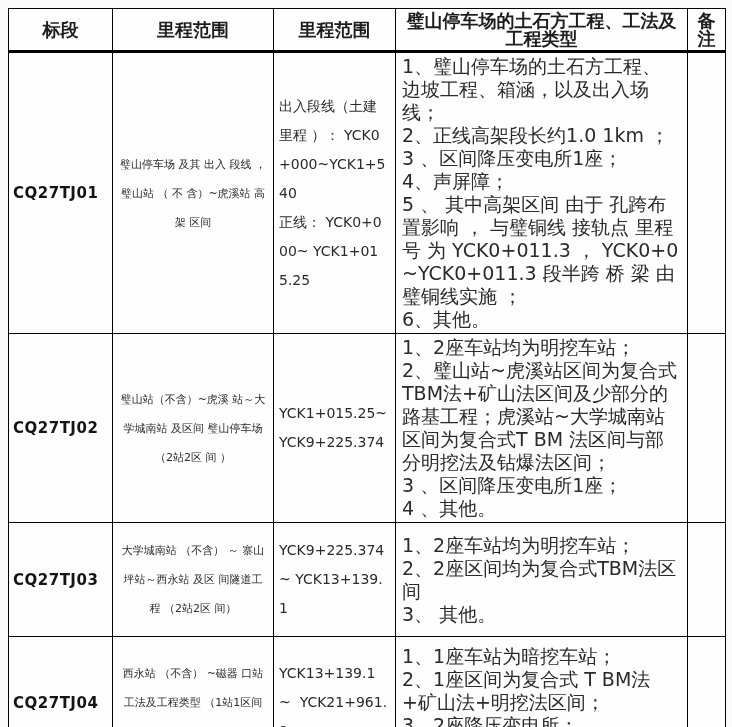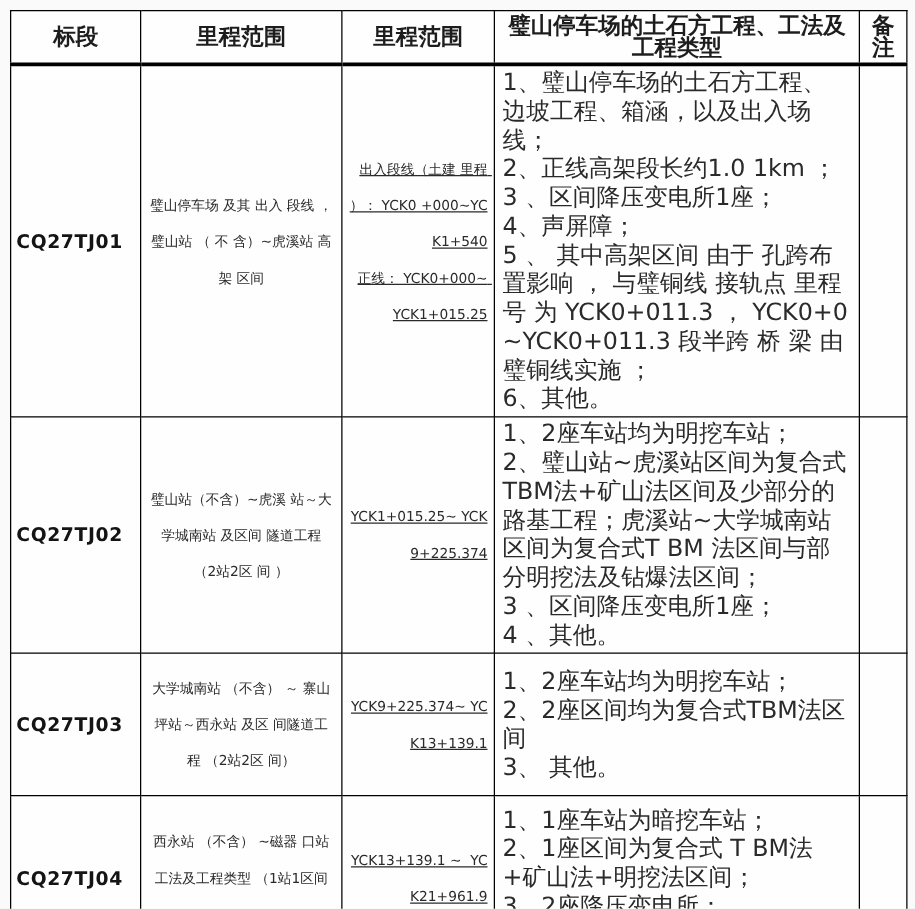--- a/index.html
+++ b/index.html
@@ -50,27 +50,26 @@
     color:#141414;
     padding:0 4px;
   }
   td.worksite{
     text-align:center;
     font-size:11px;
     line-height:29px;
     padding:0 7px;
   }
   td.mileage{
-    text-align:right;
-    font-size:11px;
+    text-align:left;
+    font-size:14px;
     line-height:29px;
     padding:0 5px;
     word-break:break-all;
     white-space:pre-wrap;
-    text-decoration:underline;
   }
   td.details{
     text-align:left;
     font-size:19px;
     line-height:23px;
     padding:2px 7px 2px 6px;
     word-break:break-all;
     white-space:pre-wrap;
   }
   td.remarks{
@@ -108,21 +107,21 @@
         <td class="details">1、璧山停车场的土石方工程、边坡工程、箱涵，以及出入场线；
 2、正线高架段长约1.0 1km ；
 3 、区间降压变电所1座；
 4、声屏障；
 5 、 其中高架区间 由于 孔跨布置影响 ， 与璧铜线 接轨点 里程号 为 YCK0+011.3 ， YCK0+0~YCK0+011.3 段半跨 桥 梁 由璧铜线实施 ；
 6、其他。</td>
         <td class="remarks"></td>
       </tr>
       <tr class="r2">
         <td class="section">CQ27TJ02</td>
-        <td class="worksite">璧山站（不含）~虎溪 站～大学城南站 及区间 隧道工程 （2站2区 间 ）</td>
+        <td class="worksite">璧山站（不含）~虎溪 站～大学城南站 及区间 璧山停车场 （2站2区 间 ）</td>
         <td class="mileage">YCK1+015.25~ YCK9+225.374</td>
         <td class="details">1、2座车站均为明挖车站；
 2、璧山站~虎溪站区间为复合式TBM法+矿山法区间及少部分的路基工程；虎溪站~大学城南站区间为复合式T BM 法区间与部分明挖法及钻爆法区间；
 3 、区间降压变电所1座；
 4 、其他。</td>
         <td class="remarks"></td>
       </tr>
       <tr class="r3">
         <td class="section">CQ27TJ03</td>
         <td class="worksite">大学城南站 （不含） ～ 寨山坪站～西永站 及区 间隧道工程 （2站2区 间）</td>

